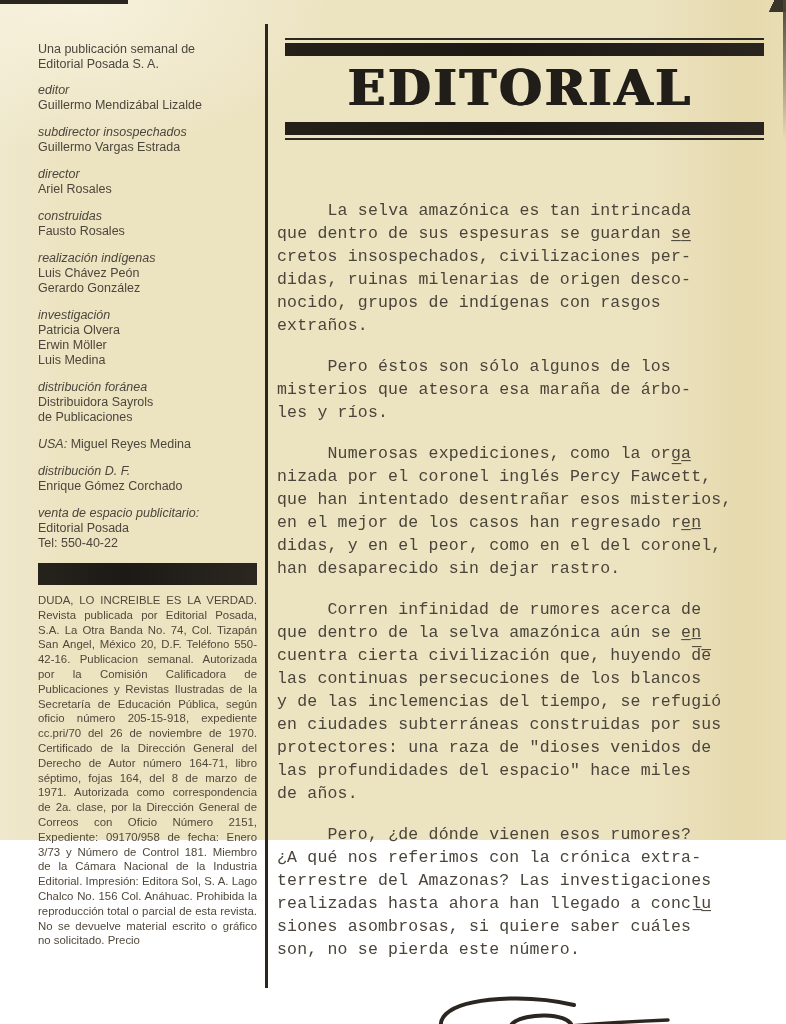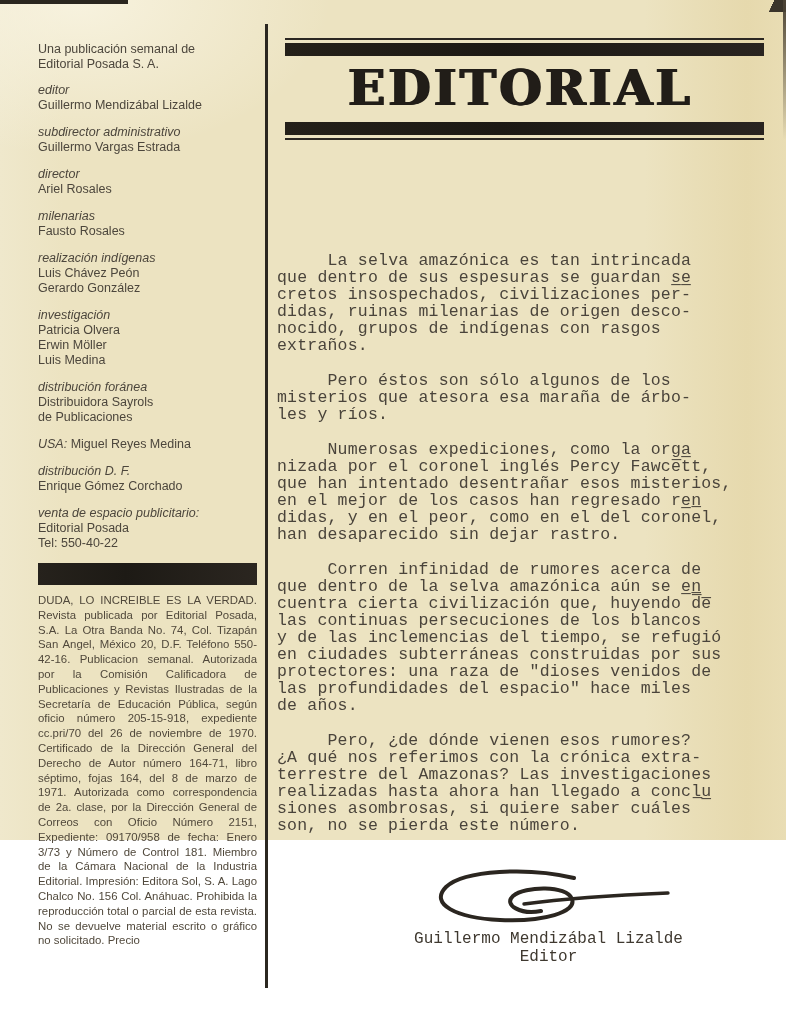--- a/index.html
+++ b/index.html
@@ -42,22 +42,22 @@
   .rules{padding-left:8px;}
   .rule-thin{height:2px;background:#2b2722;}
   .rule-thick{height:13px;background:linear-gradient(90deg,#242019,#1c1914 45%,#292420);}
   .rule-gap{height:3px;}
   h1.ed-title{
     margin:7px 0 9px 0;text-align:center;
     font-family:"DejaVu Serif",serif;font-weight:900;font-size:49px;line-height:50px;
     letter-spacing:3px;color:#211d18;
     text-shadow:1px 0 0 #211d18, -1px 0 0 #211d18;
   }
-  .bodytext{margin-top:112px;font-family:"Liberation Mono","DejaVu Sans Mono",monospace;
-    font-size:16.5px;line-height:17px;letter-spacing:.2px;color:#4a443b;}
+  .bodytext{margin-top:59px;font-family:"Liberation Mono","DejaVu Sans Mono",monospace;
+    font-size:16.5px;line-height:23px;letter-spacing:.2px;color:#4a443b;}
   .tw{margin:0 0 18px 0;white-space:pre-wrap;}
   .sig-block{margin-top:30px;text-align:center;transform:translateX(28px);
     font-family:"Liberation Mono","DejaVu Sans Mono",monospace;color:#3f3930;}
   .signature{display:block;margin:0 auto 4px auto;}
   .sig-name{font-size:16px;line-height:18px;}
   .sig-role{font-size:16px;line-height:18px;}
 </style>
 </head>
 <body>
 
@@ -68,29 +68,29 @@
 
   <aside class="sidebar">
     <p class="intro">Una publicación semanal de
 Editorial Posada S. A.</p>
 
     <div class="mast-item">
       <div class="mast-label">editor</div>
       <div class="mast-names">Guillermo Mendizábal Lizalde</div>
     </div>
     <div class="mast-item">
-      <div class="mast-label">subdirector administrativo</div>
+      <div class="mast-label">subdirector insospechados</div>
       <div class="mast-names">Guillermo Vargas Estrada</div>
     </div>
     <div class="mast-item">
       <div class="mast-label">director</div>
       <div class="mast-names">Ariel Rosales</div>
     </div>
     <div class="mast-item">
-      <div class="mast-label">milenarias</div>
+      <div class="mast-label">construidas</div>
       <div class="mast-names">Fausto Rosales</div>
     </div>
     <div class="mast-item">
       <div class="mast-label">realización indígenas</div>
       <div class="mast-names">Luis Chávez Peón
 Gerardo González</div>
     </div>
     <div class="mast-item">
       <div class="mast-label">investigación</div>
       <div class="mast-names">Patricia Olvera

